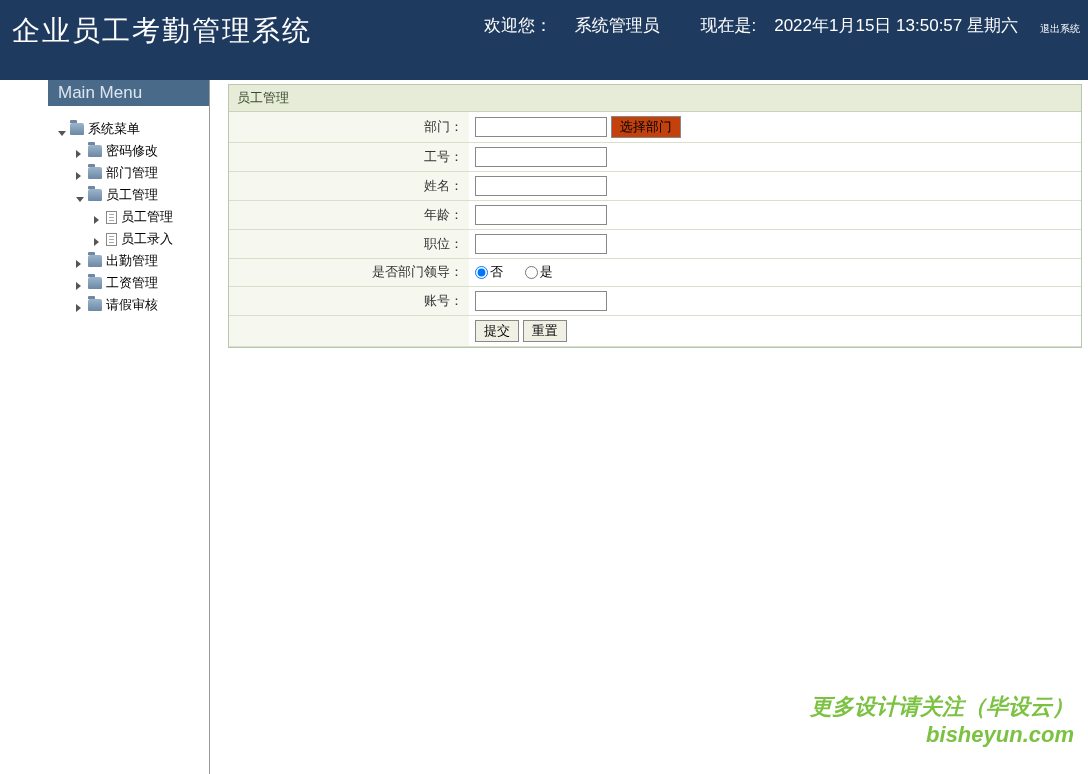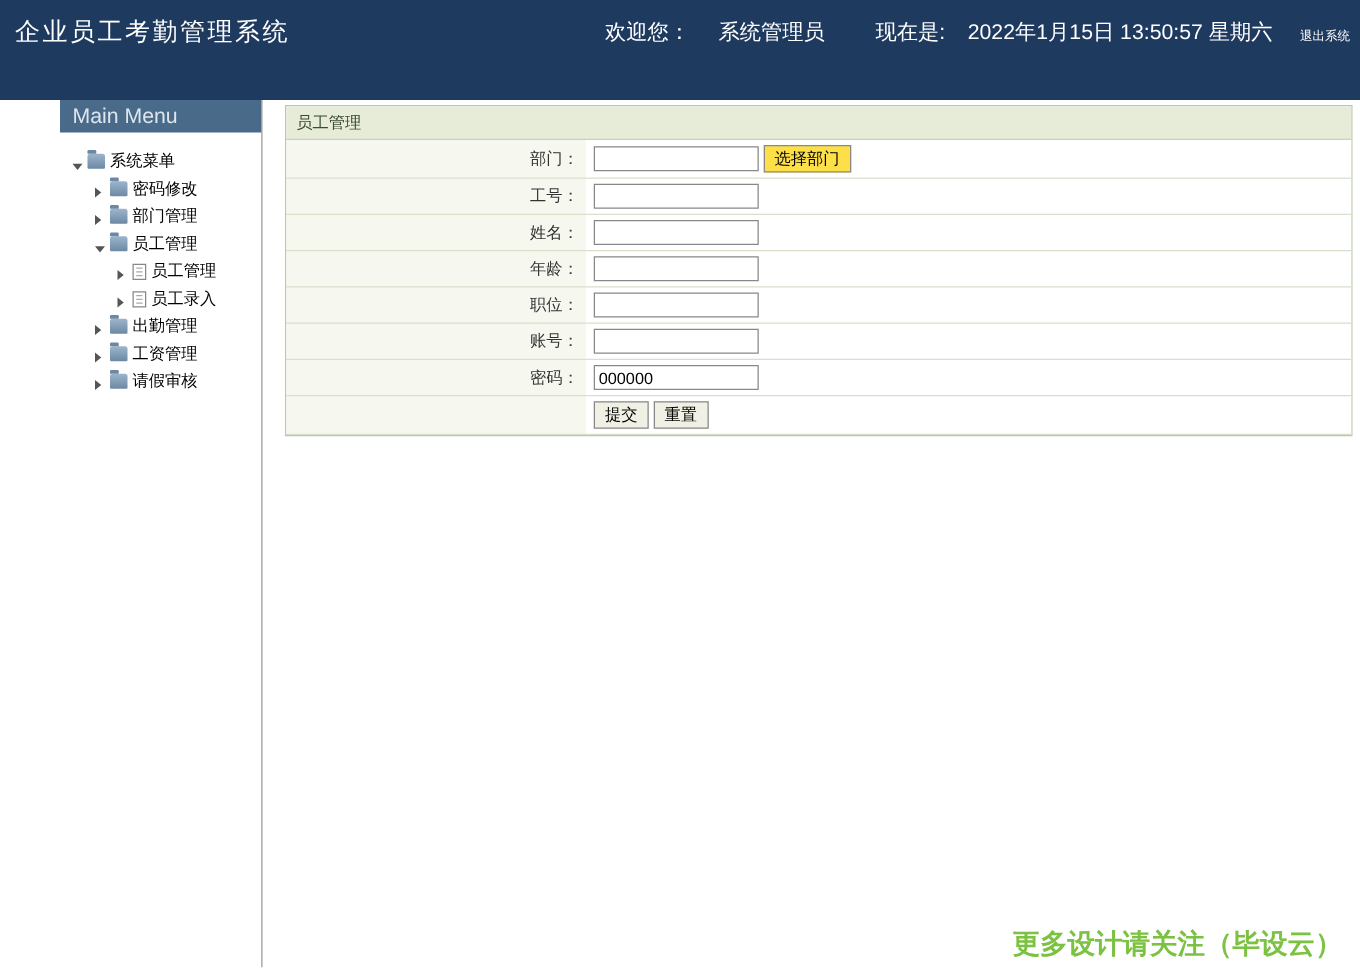--- a/index.html
+++ b/index.html
@@ -1,19 +1,19 @@
 <!DOCTYPE html>
 <html><head>
 <meta charset="utf-8">
 <style>
 * { box-sizing: border-box; margin: 0; padding: 0; }
 body { font-family: "Microsoft YaHei", SimSun, Arial, sans-serif; font-size: 13px; background: #fff; width: 1088px; height: 774px; overflow: hidden; position: relative; }
 
 .header { background: #1f3a5f; color: #fff; height: 80px; padding: 8px 12px; position: relative; }
-.header-title { font-size: 20px; font-weight: normal; letter-spacing: 2px; padding-top: 4px; }
+.header-title { font-size: 28px; font-weight: normal; letter-spacing: 2px; padding-top: 4px; }
 .header-info { position: absolute; top: 14px; right: 70px; font-size: 17px; }
 .header-info span { margin-left: 18px; }
 .logout { position: absolute; top: 22px; right: 8px; font-size: 10px; cursor: pointer; }
 
 .body-wrap { display: flex; height: 694px; }
 .sidebar { width: 162px; background: #fff; border-right: 1px solid #999; margin-left: 48px; }
 .sidebar-title { background: #4a6a8a; color: #dde6ee; font-size: 17px; padding: 3px 10px; }
 .tree { padding: 12px 4px 4px 10px; font-size: 13px; }
 .tree-item { display: flex; align-items: center; padding: 2px 0; cursor: pointer; white-space: nowrap; }
 .tree-item.l1 { padding-left: 0; }
@@ -32,25 +32,25 @@
 .main { flex: 1; padding: 4px 6px 4px 18px; }
 .panel { border: 1px solid #b8c8b0; }
 .panel-title { background: #e6ecd8; color: #3a4a2f; padding: 4px 8px; font-size: 13px; border-bottom:1px solid #c8d4b8; }
 .form-table { width: 100%; border-collapse: collapse; }
 .form-table tr { border-bottom: 1px solid #d8e0cc; }
 .form-table td { padding: 4px 6px; vertical-align: middle; }
 .form-table td.label { width: 240px; text-align: right; background: #f6f8f0; color: #333; }
 .form-table td.field { background: #fff; }
 .text-input { width: 132px; height: 20px; border: 1px solid #888; padding: 1px 3px; font-size: 13px; }
 .btn { border: 1px solid #888; background: #f0f0e4; padding: 1px 8px; font-size: 13px; cursor: pointer; font-family: inherit; }
-.btn.yellow { background: #fde047; }
+.btn.yellow { background: #c2410c; }
 .radio-wrap { display: inline-flex; align-items: center; margin-right: 18px; }
 .radio-wrap input { margin-right: 2px; }
 
-.watermark { position: absolute; bottom: 4px; right: 14px; font-size: 22px; font-weight: bold; color: #7cc242; text-shadow: 1px 1px 0 #fff, -1px -1px 0 #fff; text-align: right; line-height: 1.3; pointer-events: none; }
+.watermark { position: absolute; bottom: 24px; right: 14px; font-size: 22px; font-weight: bold; color: #7cc242; text-shadow: 1px 1px 0 #fff, -1px -1px 0 #fff; text-align: right; line-height: 1.3; pointer-events: none; font-style: italic; }
 </style>
 </head>
 <body>
 
 <div class="header">
   <div class="header-title">企业员工考勤管理系统</div>
   <div class="header-info">
     <span><span>欢迎您：</span> <span>系统管理员</span></span>
     <span><span>现在是:</span><span>2022年1月15日 13:50:57 星期六</span></span>
   </div>
@@ -131,35 +131,45 @@
         </tr>
         <tr>
           <td class="label">年龄：</td>
           <td class="field"><input class="text-input" value="" style=""></td>
         </tr>
         <tr>
           <td class="label">职位：</td>
           <td class="field"><input class="text-input" value="" style=""></td>
         </tr>
         <tr>
+          <td class="label">是否部门领导：</td>
+          <td class="field">
+            <span class="radio-wrap">
+                  <input type="radio" name="l" checked="" style="">
+                  <span>否</span>
+                </span>
+            <span class="radio-wrap">
+                  <input type="radio" name="l" style="">
+                  <span>是</span>
+                </span>
+          </td>
+        </tr>
+        <tr>
           <td class="label">账号：</td>
           <td class="field"><input class="text-input" value="" style=""></td>
-        </tr>
-        <tr>
-          <td class="label">密码：</td>
-          <td class="field"><input class="text-input" value="000000" style=""></td>
         </tr>
         <tr>
           <td class="label"></td>
           <td class="field">
             <button class="btn">提交</button>
             <button class="btn">重置</button>
           </td>
         </tr>
       </tbody>
         </table>
     </div>
   </div>
 </div>
 
 <div class="watermark">
   <div>更多设计请关注（毕设云）</div>
+  <div>bisheyun.com</div>
 </div>
 
 </body></html>

